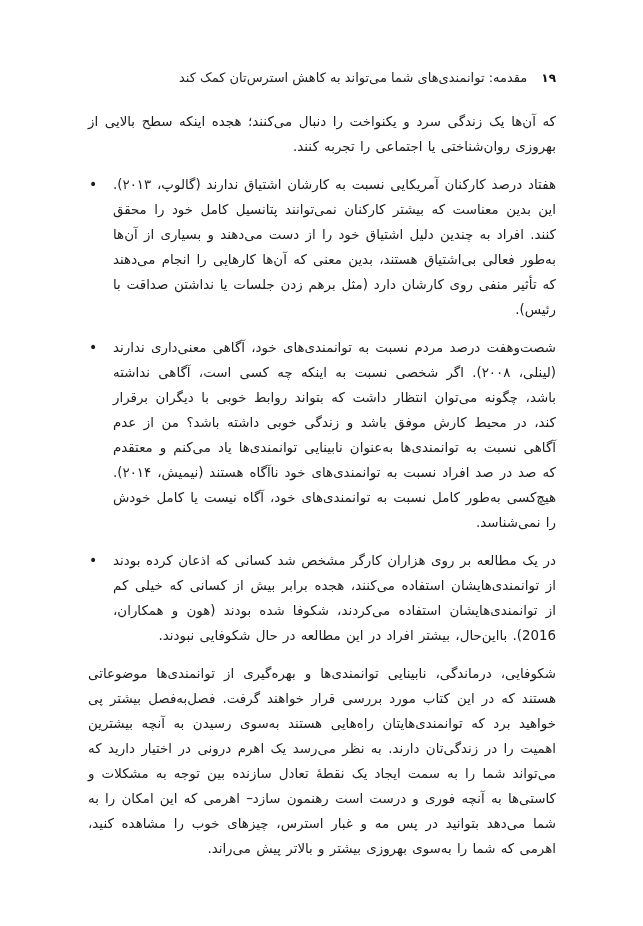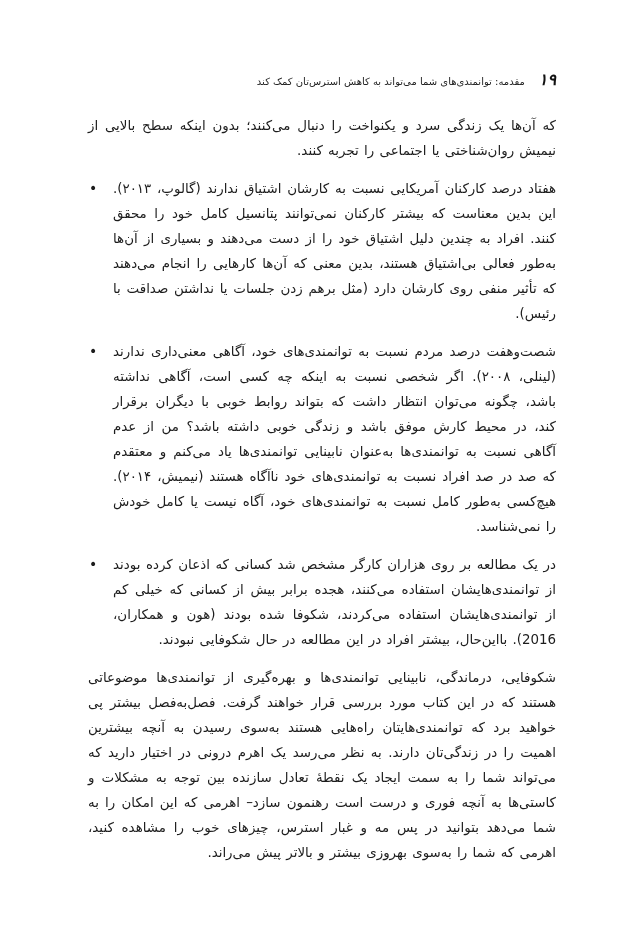--- a/index.html
+++ b/index.html
@@ -22,29 +22,28 @@
     display: flex;
     justify-content: flex-end;
     align-items: baseline;
     gap: 14px;
     margin-bottom: 24px;
     white-space: nowrap;
   }
   .rh-title {
     direction: rtl;
     unicode-bidi: plaintext;
-    font-size: 10px;
+    font-size: 13px;
     letter-spacing: 0.1px;
     color: #222;
   }
   .rh-num {
-    font-size: 16px;
+    font-size: 12px;
     font-weight: bold;
     color: #111;
-    font-style: italic;
   }
 
   .body-text {
     direction: rtl;
     text-align: justify;
     text-justify: inter-word;
   }
 
   .para {
     font-size: 13.4px;
@@ -76,21 +75,21 @@
 
 <div class="page">
 
   <div class="running-head">
     <span class="rh-title">مقدمه: توانمندی‌های شما می‌تواند به کاهش استرس‌تان کمک کند</span>
     <span class="rh-num">۱۹</span>
   </div>
 
   <div class="body-text">
 
-    <p class="para">که آن‌ها یک زندگی سرد و یکنواخت را دنبال می‌کنند؛ بدون اینکه سطح بالایی از نیمیش روان‌شناختی یا اجتماعی را تجربه کنند.</p>
+    <p class="para">که آن‌ها یک زندگی سرد و یکنواخت را دنبال می‌کنند؛ هجده اینکه سطح بالایی از بهروزی روان‌شناختی یا اجتماعی را تجربه کنند.</p>
 
     <div class="bullet-item">
       <span class="bullet-marker">•</span>
       <p class="para">هفتاد درصد کارکنان آمریکایی نسبت به کارشان اشتیاق ندارند (گالوپ، ۲۰۱۳). این بدین معناست که بیشتر کارکنان نمی‌توانند پتانسیل کامل خود را محقق کنند. افراد به چندین دلیل اشتیاق خود را از دست می‌دهند و بسیاری از آن‌ها به‌طور فعالی بی‌اشتیاق هستند، بدین معنی که آن‌ها کارهایی را انجام می‌دهند که تأثیر منفی روی کارشان دارد (مثل برهم زدن جلسات یا نداشتن صداقت با رئیس).</p>
     </div>
 
     <div class="bullet-item">
       <span class="bullet-marker">•</span>
       <p class="para">شصت‌وهفت درصد مردم نسبت به توانمندی‌های خود، آگاهی معنی‌داری ندارند (لینلی، ۲۰۰۸). اگر شخصی نسبت به اینکه چه کسی است، آگاهی نداشته باشد، چگونه می‌توان انتظار داشت که بتواند روابط خوبی با دیگران برقرار کند، در محیط کارش موفق باشد و زندگی خوبی داشته باشد؟ من از عدم آگاهی نسبت به توانمندی‌ها به‌عنوان نابینایی توانمندی‌ها یاد می‌کنم و معتقدم که صد در صد افراد نسبت به توانمندی‌های خود ناآگاه هستند (نیمیش، ۲۰۱۴). هیچ‌کسی به‌طور کامل نسبت به توانمندی‌های خود، آگاه نیست یا کامل خودش را نمی‌شناسد.</p>
     </div>

